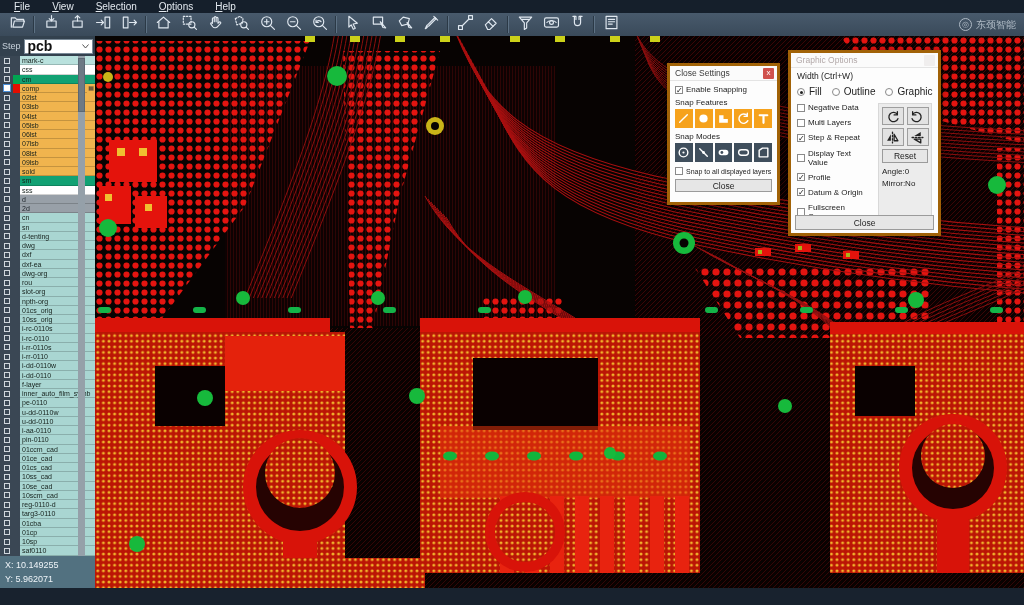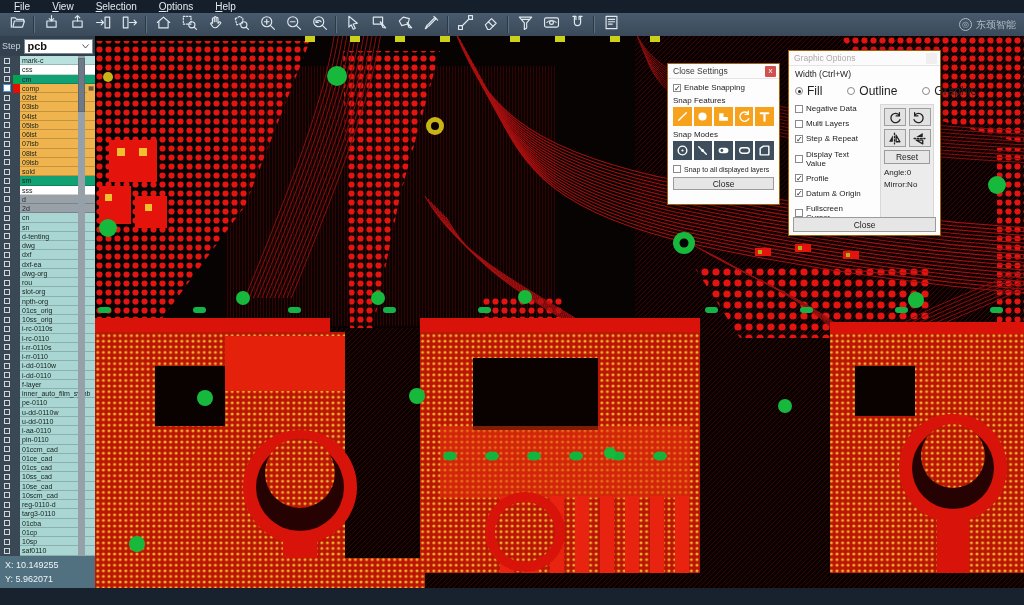--- a/index.html
+++ b/index.html
@@ -16,39 +16,39 @@
   .tool-group{display:flex;align-items:center;}
   .tool-btn{width:26px;height:21px;display:flex;align-items:center;justify-content:center;border-radius:2px;}
   .tool-sep{width:2px;height:17px;margin:0 3px;border-left:1px solid #2b3946;border-right:1px solid #5d7184;}
   .logo{position:absolute;right:8px;top:0;height:23px;display:flex;align-items:center;gap:4px;color:#aeb9c4;font-size:10px;}
   .logo-mark{width:13px;height:13px;border:1.4px solid #aeb9c4;border-radius:50%;display:flex;align-items:center;justify-content:center;color:#aeb9c4;font-size:8px;line-height:1;}
 
   
   .sidebar{position:absolute;left:0;top:36px;width:95px;height:552px;background:#33414e;}
   .step-row{height:20px;display:flex;align-items:center;gap:3px;padding:0 2px;}
   .step-label{color:#c7d1db;font-size:9px;}
-  .step-select{flex:1;height:15px;background:#fff;border:1px solid #7a8a98;font-size:11px;font-weight:bold;color:#111;display:flex;align-items:center;padding:0 3px;justify-content:space-between;}
+  .step-select{flex:1;height:15px;background:#fff;border:1px solid #7a8a98;font-size:14px;font-weight:bold;color:#111;display:flex;align-items:center;padding:0 3px;justify-content:space-between;}
   .layer-list{position:absolute;left:0;top:20px;width:95px;height:500px;display:flex;flex-direction:column;background:#2c3945;}
   .layer-row{height:9.26px;min-height:9.26px;display:flex;align-items:stretch;overflow:hidden;}
   .lr-check{width:13px;background:#3a4754;display:flex;align-items:center;justify-content:center;flex:none;}
   .lr-box{width:6px;height:6px;border:1px solid #cfd6dc;background:transparent;}
   .lr-box.on{background:#fff;border-color:#fff;outline:1px solid #4a90d9;}
   .lr-swatch{width:7px;flex:none;background:#3a4754;}
   .lr-name{flex:1;font-size:7px;line-height:9px;color:#16211c;padding-left:2px;white-space:nowrap;overflow:hidden;box-shadow:inset 0 -1px rgba(0,0,0,.18);}
   .lr-icon{flex:none;width:8px;font-size:6px;line-height:9px;color:#333;text-align:center;}
   .list-scrollbar{position:absolute;left:78px;top:20px;width:7px;height:500px;background:#95a0a9;}
   .list-thumb{position:absolute;left:0;top:2px;width:7px;height:54px;background:#6d7984;border:1px solid #5c6873;}
   .status-panel{position:absolute;left:0;top:520px;width:95px;height:32px;background:#527180;color:#eef4f8;font-size:9px;padding:2px 5px;line-height:14px;}
 
   
   .canvas{position:absolute;left:95px;top:36px;width:929px;height:552px;background:#050302;overflow:hidden;}
   .canvas svg{display:block;}
 
   
-  .dialog{position:absolute;background:#fdfdfd;border:1px solid #a16207;box-shadow:0 2px 8px rgba(0,0,0,.45);}
+  .dialog{position:absolute;background:#fdfdfd;border:3px solid #a16207;box-shadow:0 2px 8px rgba(0,0,0,.45);}
   .dlg-title{height:15px;display:flex;align-items:center;justify-content:space-between;padding:0 3px 0 5px;background:#fbfbfb;border-bottom:1px solid #e4e4e4;}
   .dlg-title span{font-size:8.5px;color:#3a3a3a;}
   .dlg-close{width:11px;height:11px;background:#d0514d;color:#fff;font-size:8px;line-height:10px;text-align:center;border-radius:1px;}
   .dlg-close.pale{background:#f0eeee;color:#bbb;}
   .chk-row{display:flex;align-items:center;gap:3px;}
   .chk{width:8px;height:8px;border:1px solid #8a8a8a;background:#fff;color:#111;font-size:8px;line-height:8px;text-align:center;flex:none;}
   .radio{width:8px;height:8px;border:1px solid #8a8a8a;border-radius:50%;background:#fff;position:relative;flex:none;}
   .radio.on::after{content:"";position:absolute;left:2px;top:2px;width:3px;height:3px;border-radius:50%;background:#222;}
   .dlg-btn{background:#e6e6e6;border:1px solid #9b9b9b;font-size:8.5px;color:#222;text-align:center;}
 
@@ -60,21 +60,21 @@
   .snap-fbtn{width:19px;height:19px;background:#f6a21c;display:flex;align-items:center;justify-content:center;}
   .snap-mbtn{width:19px;height:19px;background:#3f4e5c;display:flex;align-items:center;justify-content:center;}
   #snapAll{margin-top:5px;font-size:7px;}
   #snapClose{margin-top:4px;height:13px;line-height:12px;}
 
   
   #gfxDlg{left:693px;top:14px;width:153px;height:186px;}
   #gfxDlg .dlg-title span{color:#b3a9a9;}
   #gfxDlg .body{padding:3px 6px;font-size:8.5px;color:#222;}
   .gfx-radios{display:flex;align-items:center;gap:4px;margin:5px 0 6px;}
-  .gfx-radios label{font-size:12px;margin-right:21px;text-align:right;}
+  .gfx-radios label{font-size:10px;margin-right:6px;text-align:right;}
   .gfx-cols{display:flex;gap:14px;}
   .gfx-checks{flex:1;display:flex;flex-direction:column;gap:6.2px;font-size:8px;}
   .gfx-side{width:54px;background:#ececec;border:1px solid #d8d8d8;padding:3px;display:flex;flex-direction:column;align-items:center;gap:3px;}
   .gfx-grid{display:grid;grid-template-columns:22px 22px;gap:3px;}
   .gfx-tool{width:22px;height:18px;background:#e2e2e2;border:1px solid #9e9e9e;display:flex;align-items:center;justify-content:center;}
   #gfxReset{width:46px;height:14px;line-height:12px;}
   .gfx-info{font-size:8px;color:#222;line-height:12px;align-self:flex-start;}
   #gfxClose{position:absolute;left:4px;right:4px;bottom:3px;height:15px;line-height:14px;}
 
   

